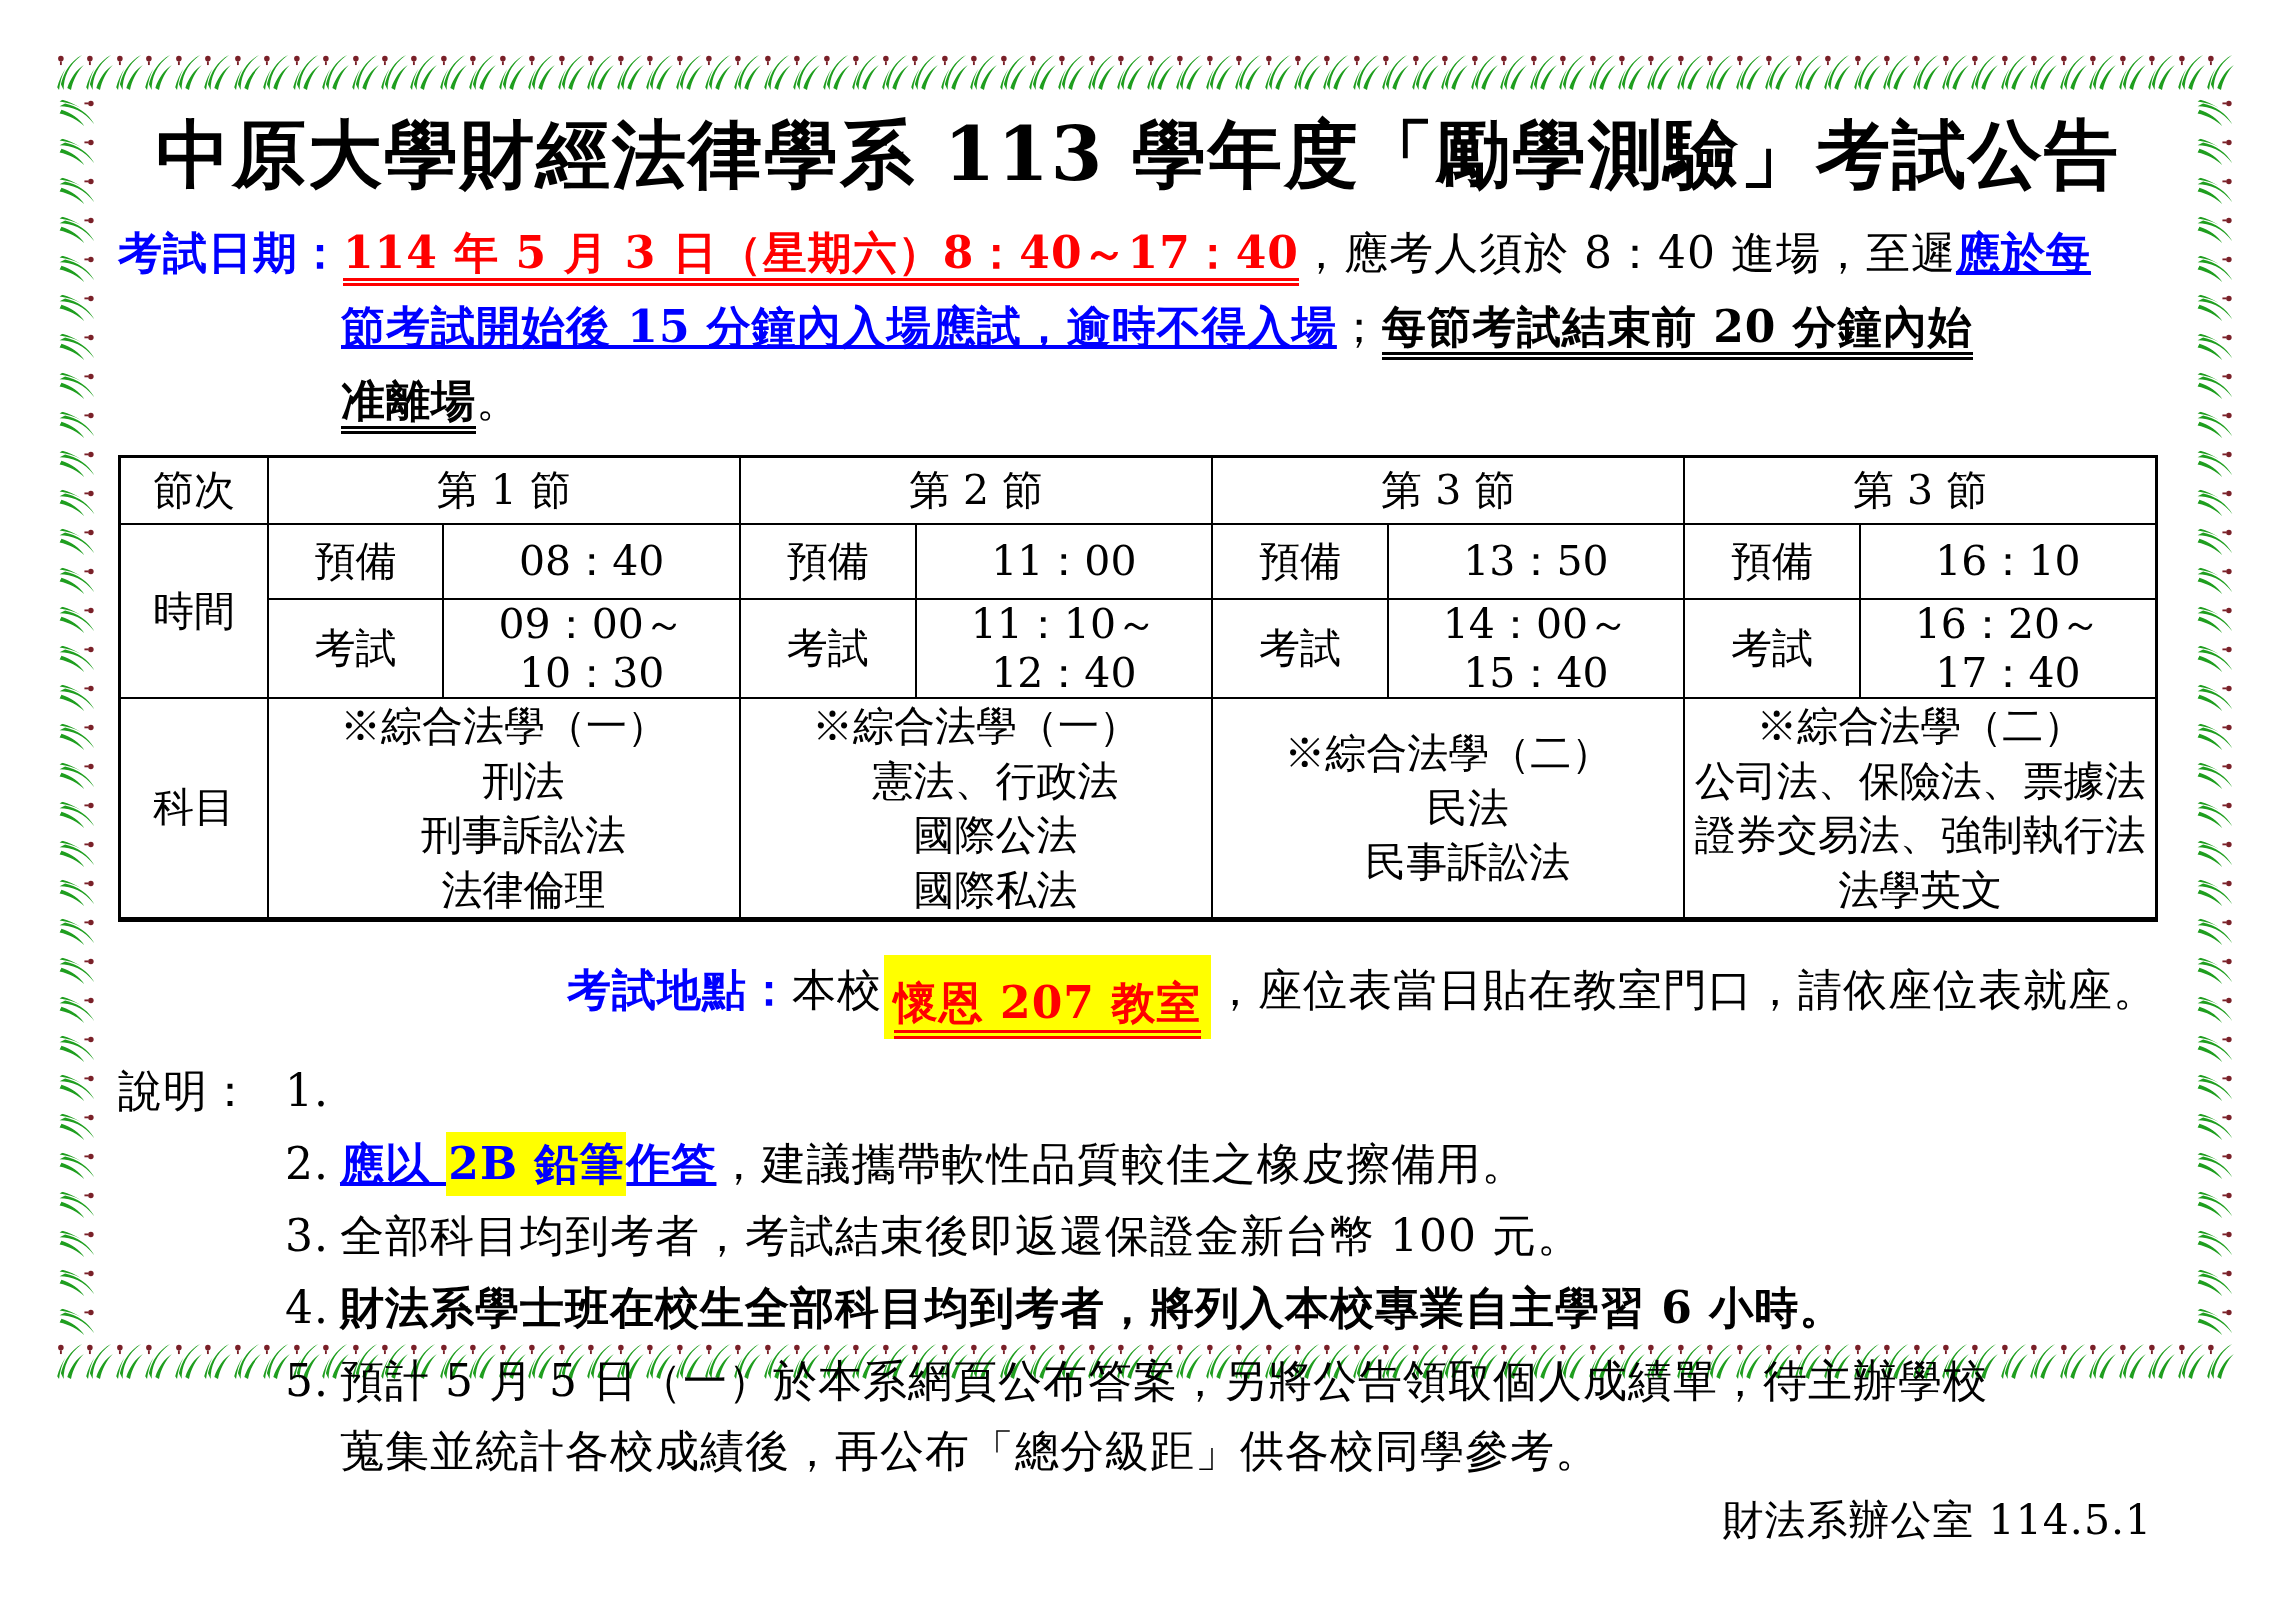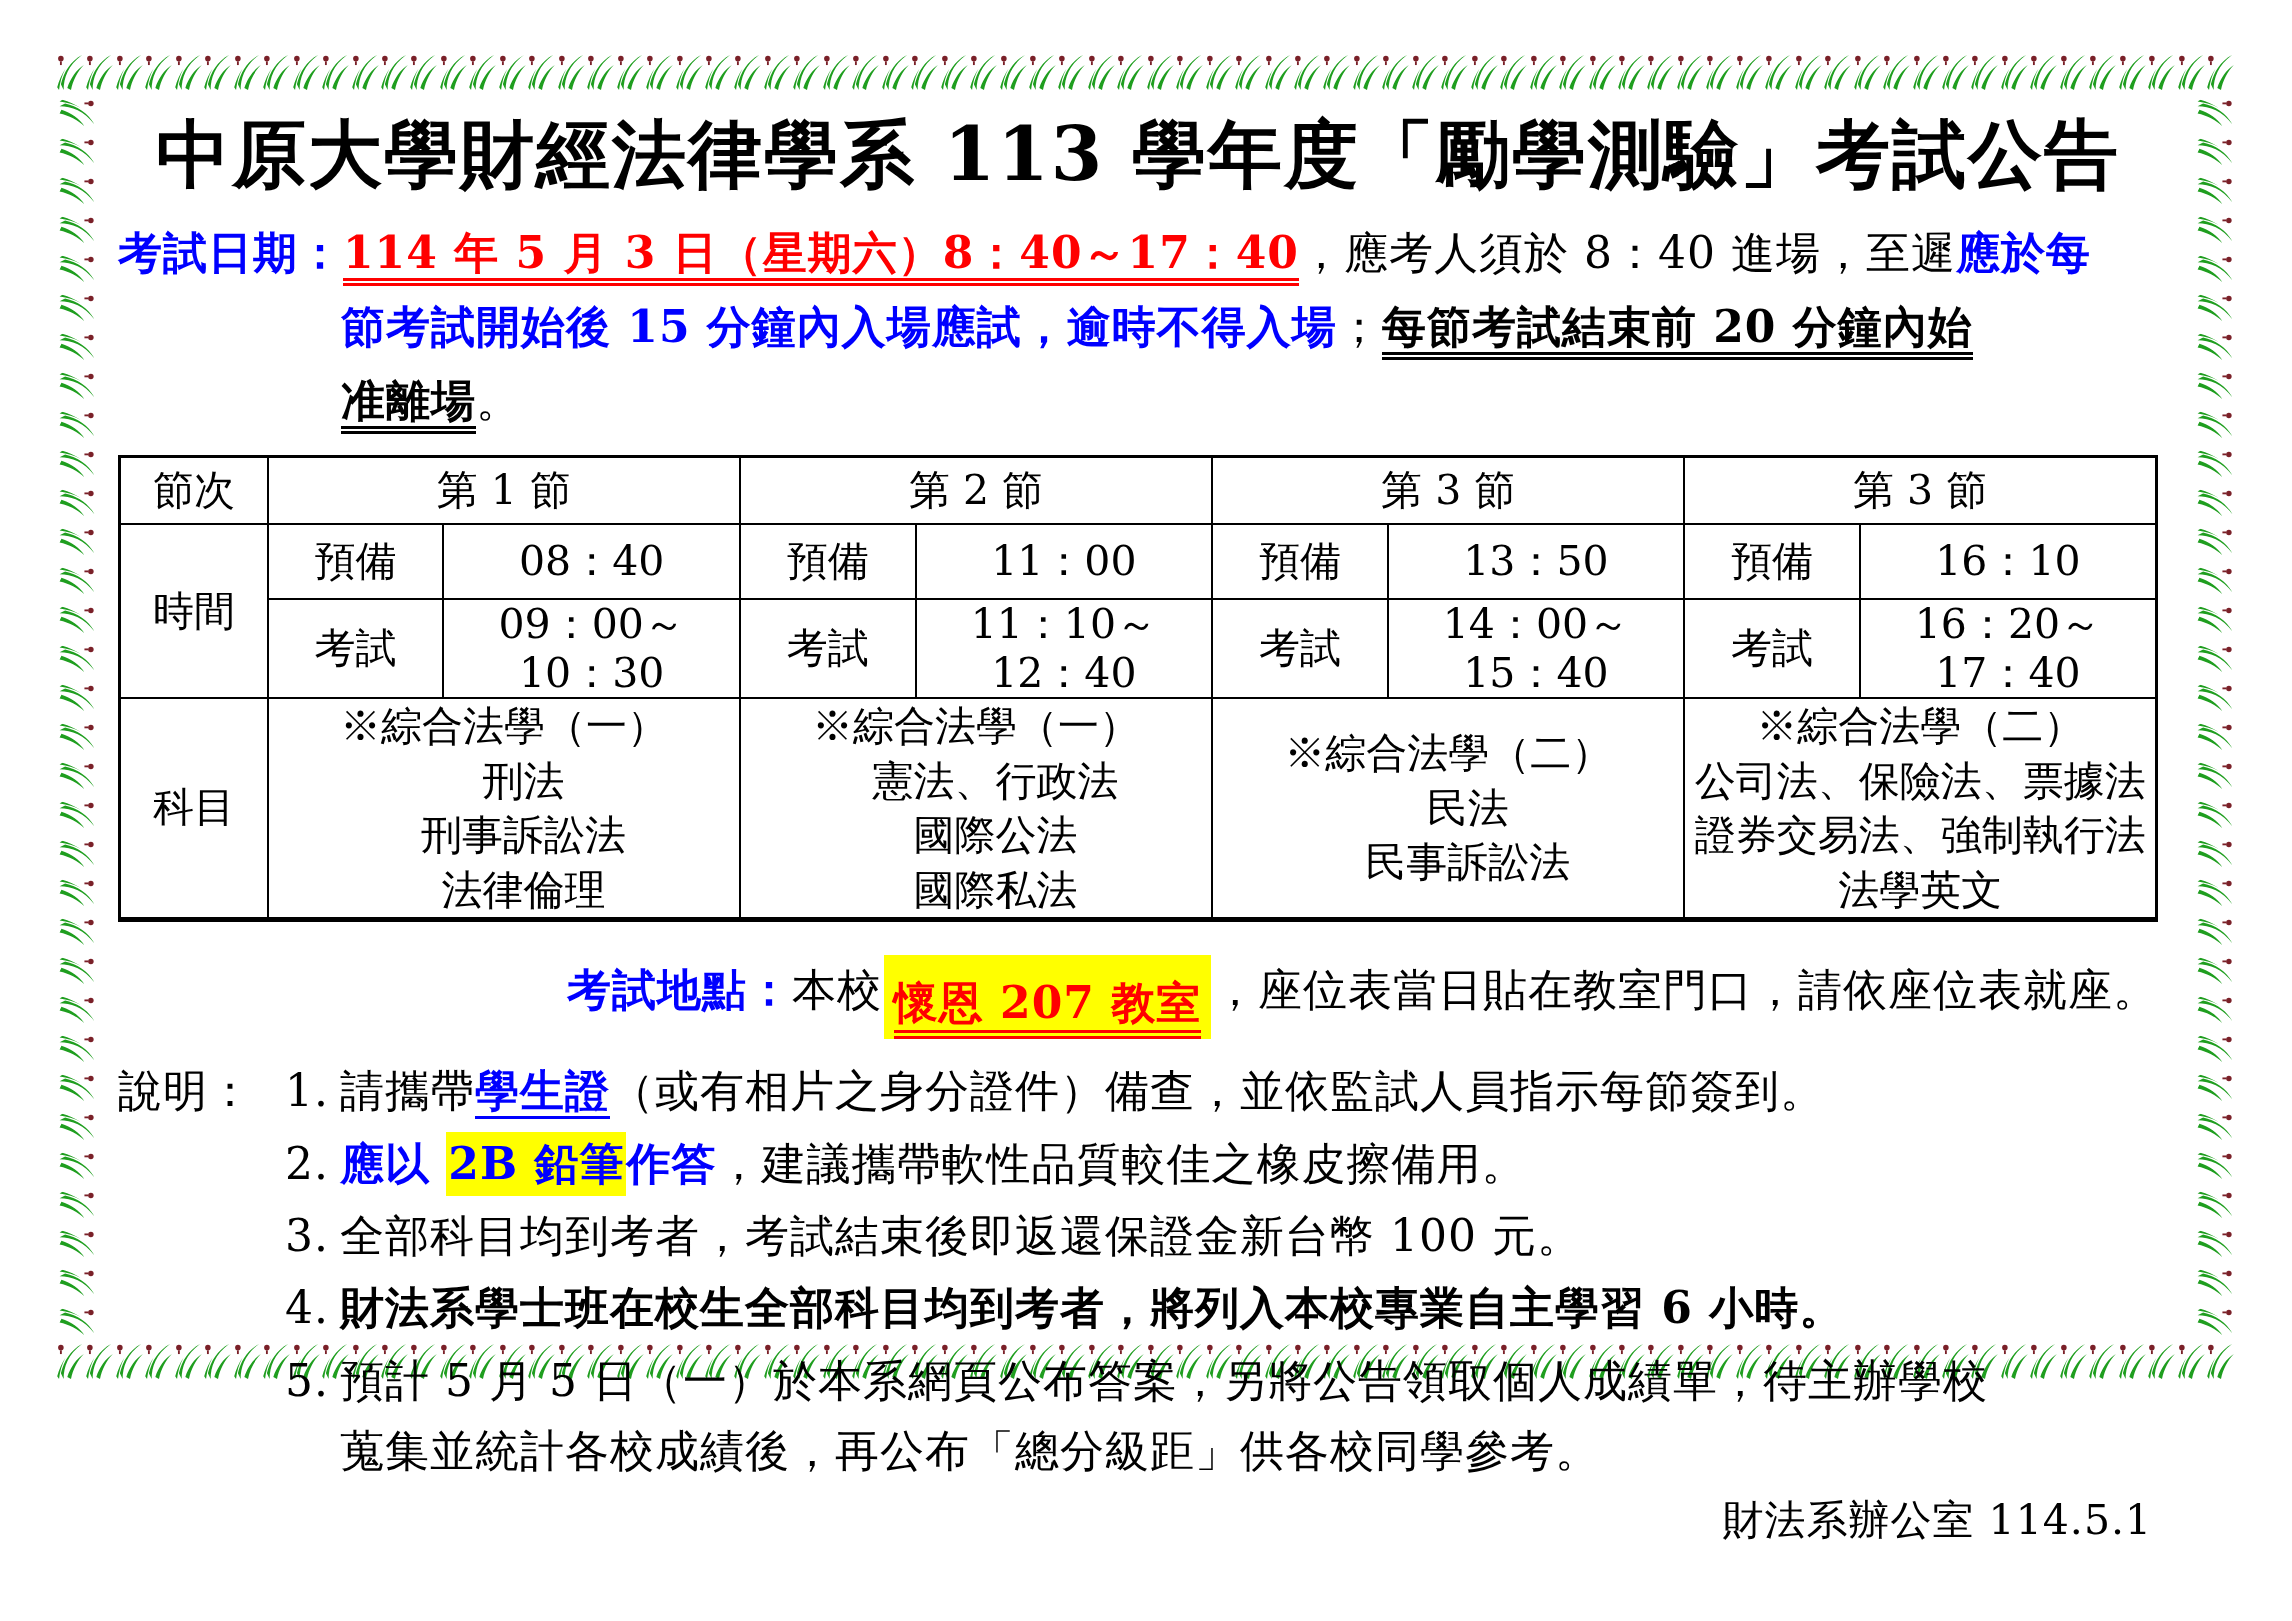--- a/index.html
+++ b/index.html
@@ -26,21 +26,21 @@
 
   .title{
     text-align:center;font-size:74px;font-weight:900;letter-spacing:2px;
     margin-top:13.7px;line-height:1.25;white-space:nowrap;
   }
 
   .datep{font-size:44px;line-height:1.68;margin-top:15.7px;letter-spacing:1px;}
   .datep .indent{padding-left:223px;}
   .lbl-blue{color:#0000ff;font-weight:bold;}
   .red-u{color:#ff0000;font-weight:bold;border-bottom:8.8px double #ff0000;display:inline-block;line-height:1.15;}
-  .blue-b{color:#0000ff;font-weight:bold;}
+  .blue-b{color:#0000ff;font-weight:bold;text-decoration:underline;}
   .blk-b-u{font-weight:bold;border-bottom:8.8px double #000;display:inline-block;line-height:1.15;}
 
   table.sched{
     border-collapse:collapse;width:100%;margin-top:17.6px;table-layout:fixed;
     font-size:41px;
   }
   table.sched td{border:2.9px solid #000;text-align:center;vertical-align:middle;padding:0;}
   table.sched{border:3.9px solid #000;}
   table.sched tr.lastrow td{border-bottom:5.9px solid #000;}
   td.c-head{height:65px;}
@@ -835,21 +835,20 @@
       </table>
 
     <div class="locp">
       <span class="lbl-blue">考試地點：</span><span>本校</span><span class="hl-room"><span class="room">懷恩 207 教室</span></span><span>，座位表當日貼在教室門口，請依座位表就座。</span>
     </div>
 
     <div class="notes">
       <div class="note-row">
         <span class="note-label">說明：</span>
         <span class="note-num">1.</span>
-        <span class="note-text"><span>請攜帶</span><span class="blue-u">學生證</span><span>（或有相片之身分證件）備查，並依監試人員指示每節簽到。</span></span>
       </div>
       <div class="note-row">
         <span class="note-spacer"></span>
         <span class="note-num">2.</span>
         <span class="note-text"><span class="blue-b">應以 </span><span class="hl-pencil">2B 鉛筆</span><span class="blue-b">作答</span><span>，建議攜帶軟性品質較佳之橡皮擦備用。</span></span>
       </div>
       <div class="note-row">
         <span class="note-spacer"></span>
         <span class="note-num">3.</span>
         <span class="note-text">全部科目均到考者，考試結束後即返還保證金新台幣 100 元。</span>

